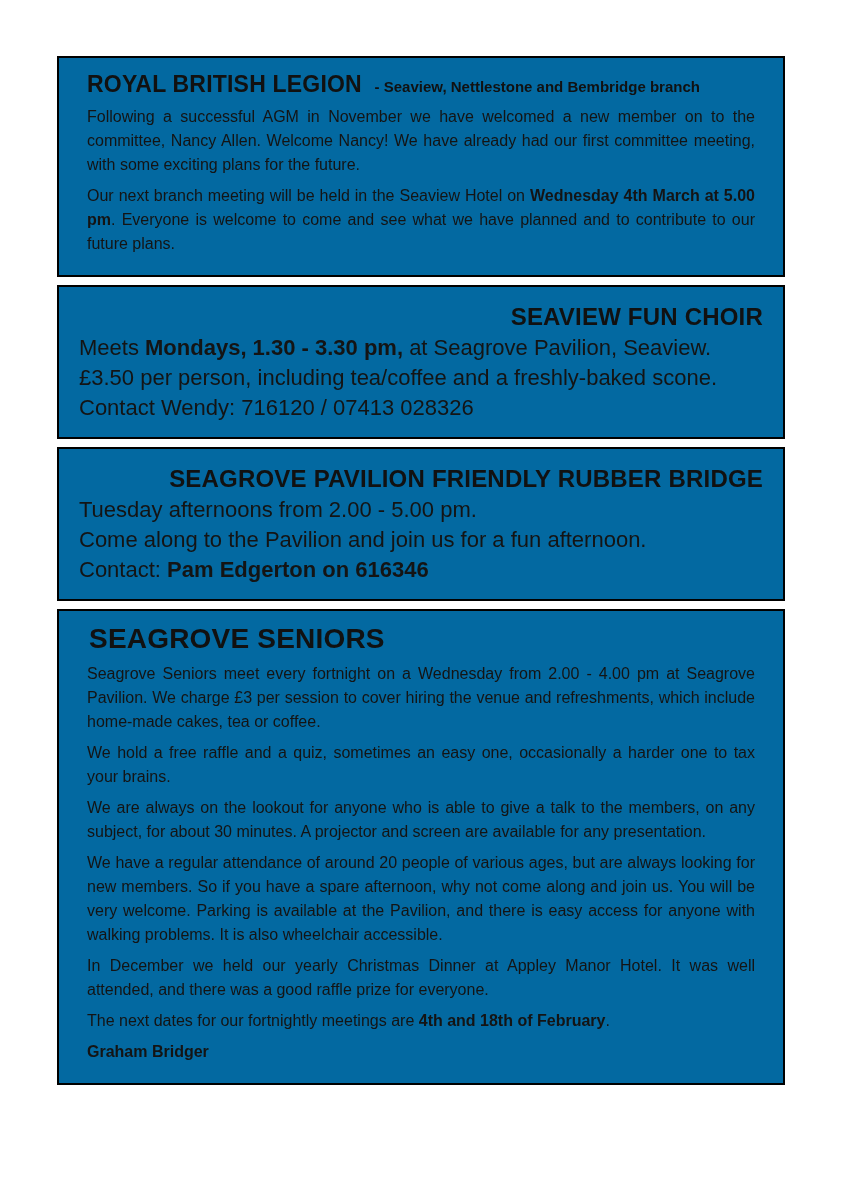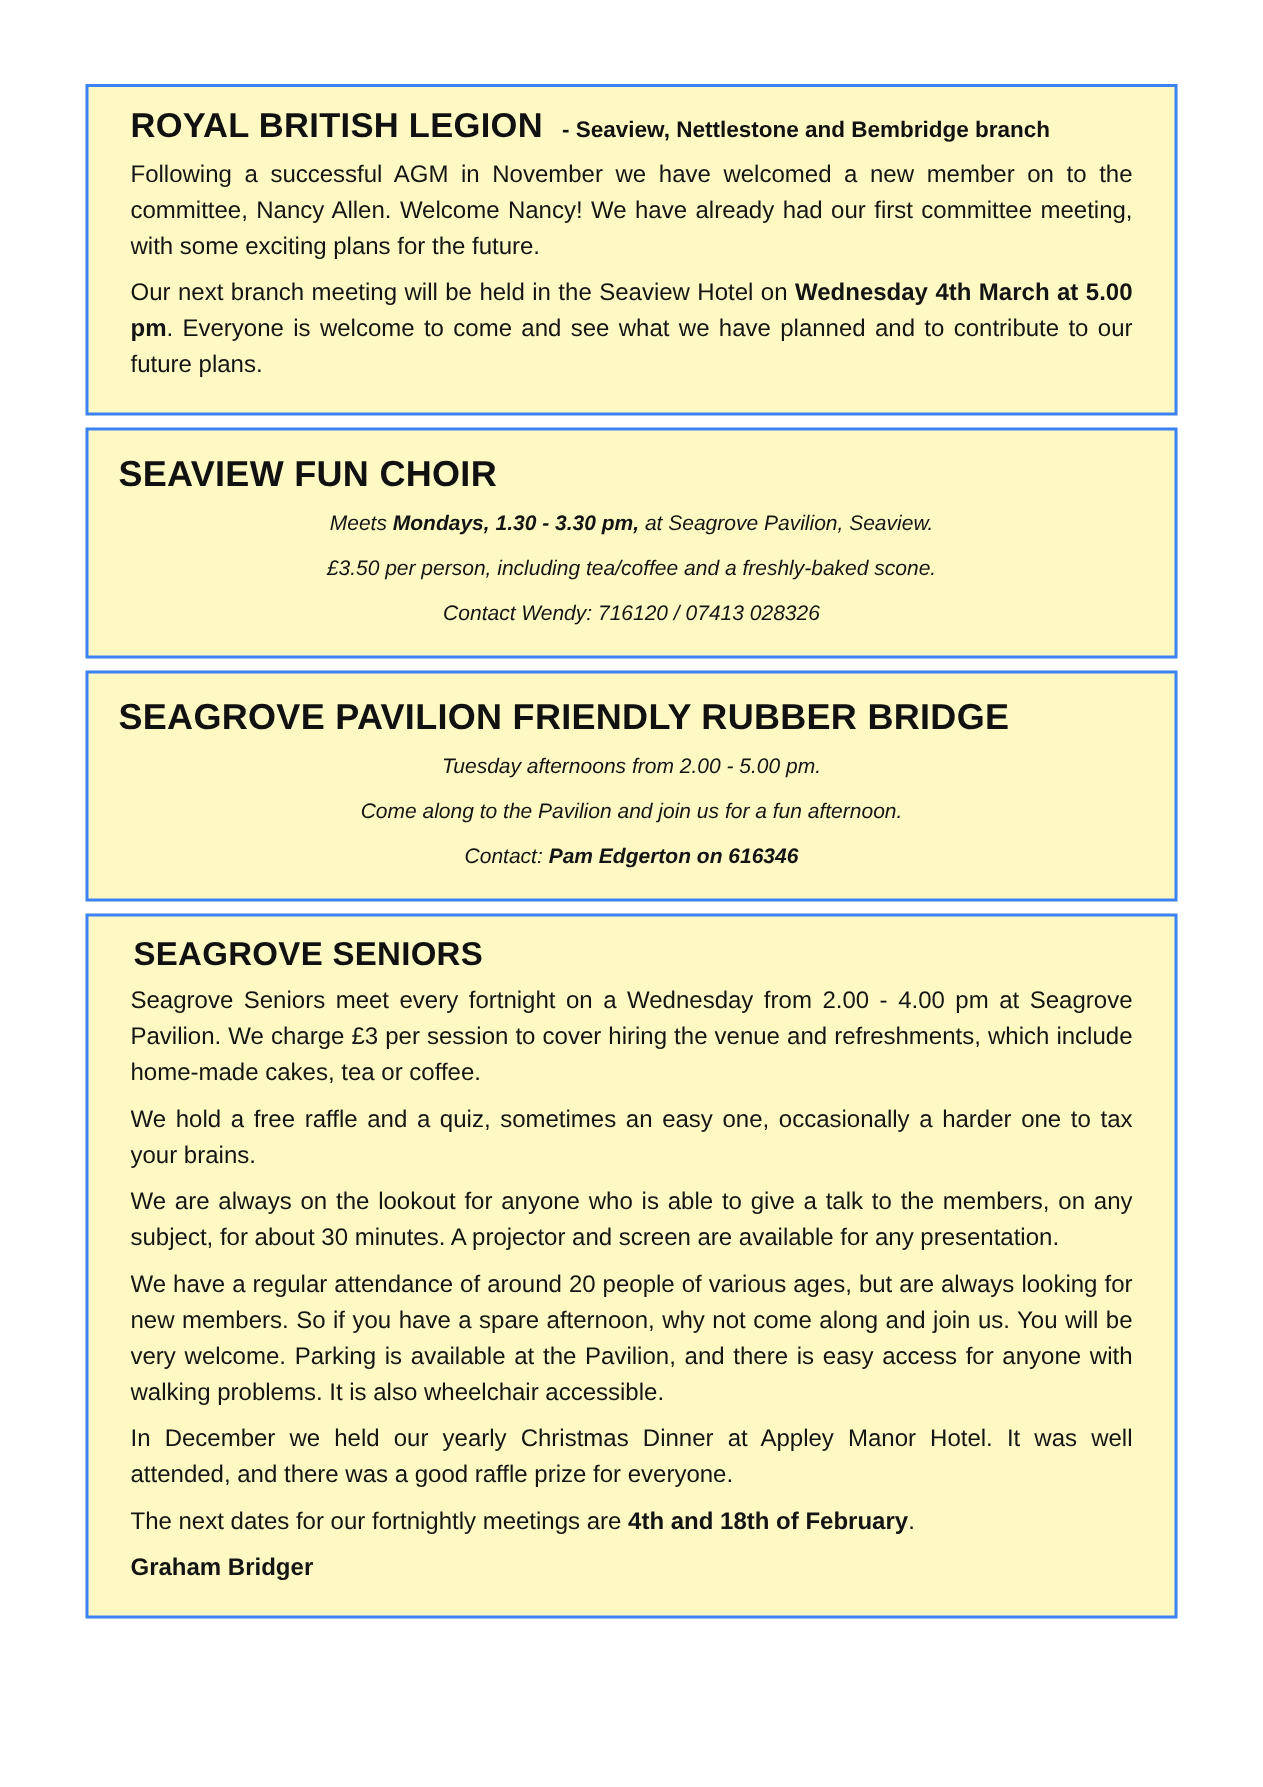--- a/index.html
+++ b/index.html
@@ -17,24 +17,24 @@
     color: #141414;
     font-family: "Liberation Sans", sans-serif;
     overflow: hidden;
   }
 
   .content {
     padding: 56px 57px 0 57px;
   }
 
   .box {
-    border: 2px solid #3b82f6;
+    border: 2px solid #000000;
     margin-bottom: 8px;
     padding: 10px 28px 12px 28px;
-    background: #fef9c3;
+    background: #0369a1;
   }
 
   .box.centered {
     text-align: center;
     padding: 10px 20px 12px 20px;
   }
 
   
   .heading-line {
     white-space: nowrap;
@@ -51,49 +51,48 @@
   .title-sub {
     font-size: 15px;
     font-weight: bold;
     margin-left: 6px;
     color: #111111;
   }
 
   .centered-title {
     font-size: 24px;
     font-weight: bold;
-    text-align: left;
+    text-align: right;
     margin: 6px 0 4px 0;
     letter-spacing: 0.2px;
     color: #111111;
   }
 
   .left-title {
-    font-size: 22px;
+    font-size: 28px;
     font-weight: bold;
     margin: 2px 0 4px 2px;
     letter-spacing: 0.2px;
     color: #111111;
   }
 
   
   .box-body p {
     font-size: 16px;
     line-height: 24px;
     text-align: justify;
     margin: 7px 0;
     overflow: hidden; 
   }
 
   .box.centered .box-body p {
-    text-align: center;
-    font-size: 14px;
+    text-align: left;
+    font-size: 22px;
     line-height: 26px;
     margin: 4px 0;
-    font-style: italic;
   }
 
   .b { font-weight: bold; }
 
   .sig {
     float: right;
     font-weight: bold;
   }
 </style>
 </head>

